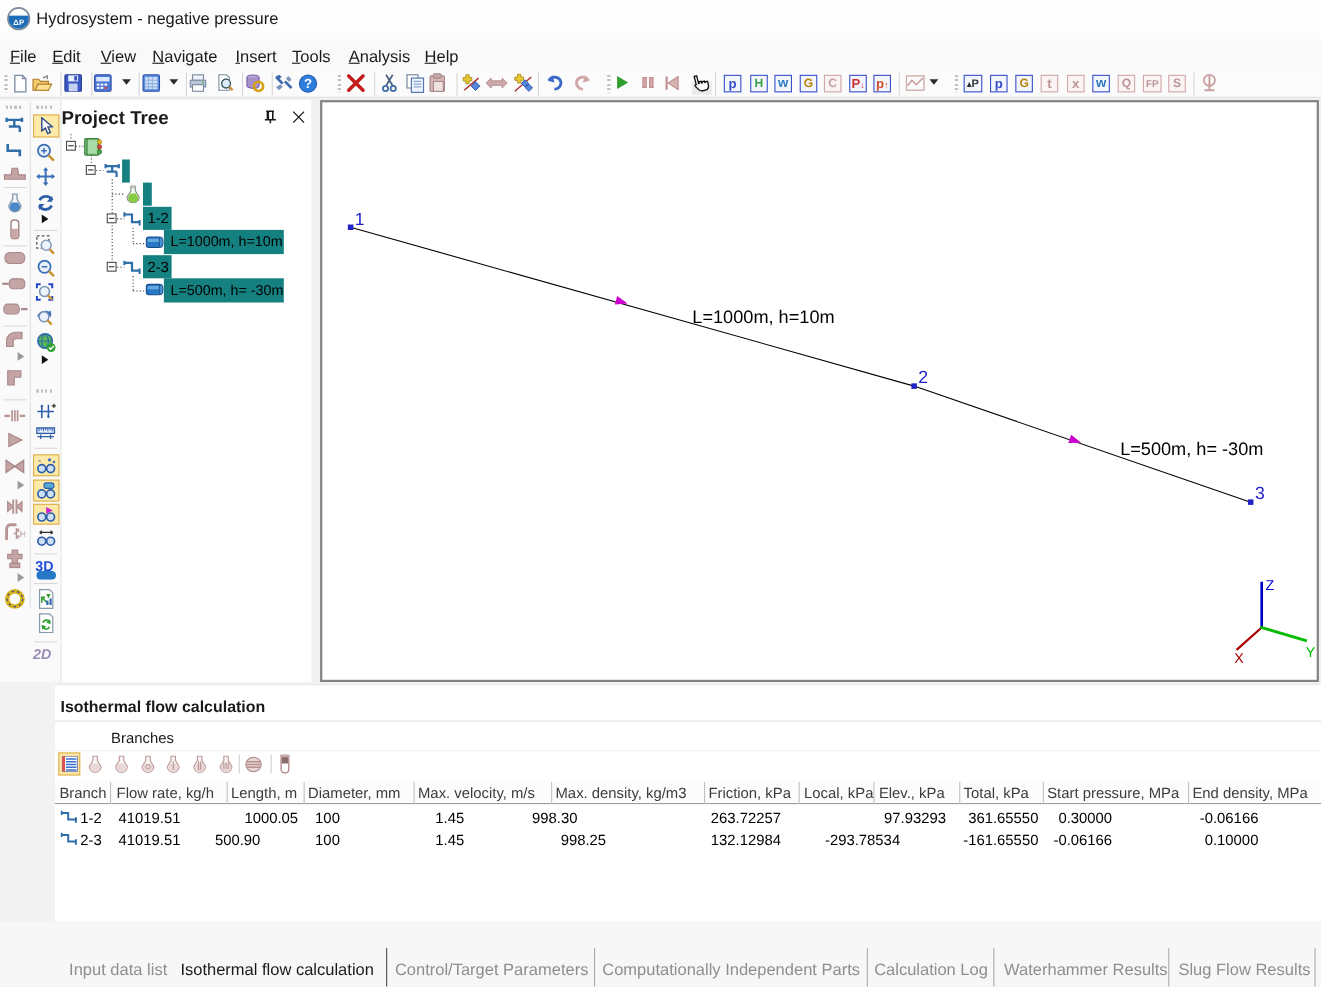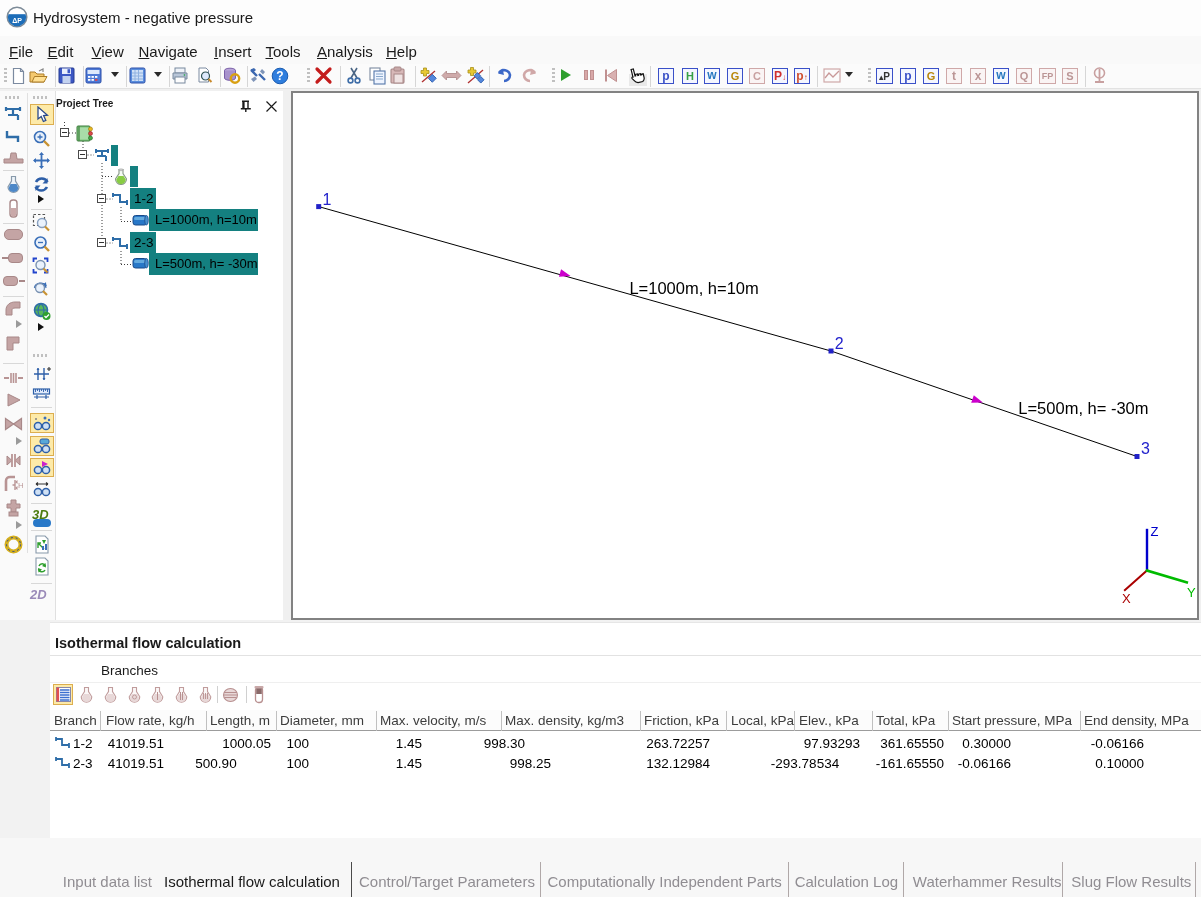--- a/index.html
+++ b/index.html
@@ -365,41 +365,41 @@
         <circle cx="6" cy="11" r="3.6" fill="#cfe0f4" stroke="#2e5fa8" stroke-width="1.5"></circle>
         <circle cx="14" cy="11" r="3.6" fill="#cfe0f4" stroke="#2e5fa8" stroke-width="1.5"></circle>
         <path d="M9.6 10 A2 2 0 0 1 10.4 10" stroke="#2e5fa8" stroke-width="1.3" fill="none"></path>
       </svg>
 <svg class="abs" style="left:32px;top:481px" width="20" height="17" viewBox="0 0 20 17">
         <path d="M4 3 H16 M4 3 L6 1.5 M4 3 L6 4.5 M16 3 L14 1.5 M16 3 L14 4.5" stroke="#333" stroke-width="1.1" fill="none"></path>
         <circle cx="6" cy="11" r="3.6" fill="#cfe0f4" stroke="#2e5fa8" stroke-width="1.5"></circle>
         <circle cx="14" cy="11" r="3.6" fill="#cfe0f4" stroke="#2e5fa8" stroke-width="1.5"></circle>
         <path d="M9.6 10 A2 2 0 0 1 10.4 10" stroke="#2e5fa8" stroke-width="1.3" fill="none"></path>
       </svg>
-<div class="abs" style="left:32px;top:507px;font-size:13px;font-weight:bold;color:#4d7c0f;font-style:italic;text-align:right;">3D</div>
+<div class="abs" style="left:32px;top:507px;font-size:13px;font-weight:bold;color:#1d4ed8;text-align:right;">3D</div>
 <svg class="abs" style="left:33px;top:519px" width="18" height="8" viewBox="0 0 18 8">
         <rect x="0" y="0" width="18" height="8" rx="4" fill="#2878c8"></rect>
       </svg>
 <svg class="abs" style="left:33px;top:535px" width="18" height="19" viewBox="0 0 18 19">
         <path d="M3 1 L12 1 L15 4 L15 18 L3 18 Z" fill="#fff" stroke="#8899aa" stroke-width="1.1"></path>
         <path d="M5 13 L5 8 L8 8 M5 8 L11 14" stroke="#2e9e2e" stroke-width="1.4" fill="none"></path>
         <path d="M11 9 L13 5 L9 5 Z" fill="#2e9e2e"></path>
         <rect x="9" y="11" width="2" height="4" fill="#3a6fb8"></rect>
         <rect x="12" y="9" width="2" height="6" fill="#3a6fb8"></rect>
       </svg>
 <svg class="abs" style="left:34px;top:557px" width="17" height="19" viewBox="0 0 17 19">
         <path d="M2 1 L11 1 L14 4 L14 18 L2 18 Z" fill="#fff" stroke="#8899aa" stroke-width="1.1"></path>
         <path d="M5 9 A3.5 3.5 0 0 1 11.5 9 M11 13 A3.5 3.5 0 0 1 4.5 12" stroke="#2e9e2e" stroke-width="1.5" fill="none"></path>
         <path d="M11.5 6 L12 10.5 L8 9 Z M4.5 15.5 L4 11 L8 12.5 Z" fill="#2e9e2e"></path>
       </svg>
 <div class="abs" style="left:30px;top:587px;font-size:13px;font-weight:bold;color:#9a8ab8;font-style:italic;">2D</div>
 </div>
 
 <div class="abs" style="left:56px;top:91px;width:227px;height:529px;background:#ffffff;"></div>
-<div class="abs" style="left:56px;top:98px;font-size:10px;font-weight:bold;color:#1a1a1a;">Project Tree</div>
+<div class="abs" style="left:56px;top:98px;font-size:17px;font-weight:bold;color:#1a1a1a;">Project Tree</div>
 <svg class="abs" style="left:240px;top:100px" width="12" height="13" viewBox="0 0 12 13">
   <path d="M2 1.2 L9 1.2 M3.2 1.2 L3.2 8.8 M8 1.2 L8 8.8 M0.8 8.8 L10.8 8.8 M5.8 8.8 L5.8 12" stroke="#1a1a1a" stroke-width="1.4" fill="none"></path>
   <rect x="2.6" y="1.2" width="2" height="7.6" fill="#1a1a1a"></rect>
 </svg>
 <svg class="abs" style="left:266px;top:101px" width="11" height="11" viewBox="0 0 11 11">
   <path d="M0.5 0.5 L10.5 10.5 M10.5 0.5 L0.5 10.5" stroke="#1a1a1a" stroke-width="1.2"></path>
 </svg>
 <div id="tree">
 <svg class="abs" style="left:56px;top:115px" width="227px" height="170" viewBox="0 0 227 170">
   <g stroke="#3a3a3a" stroke-width="1" stroke-dasharray="1 2" fill="none">
@@ -613,21 +613,21 @@
         <path d="M1 1 V5" stroke="#2e6da8" stroke-width="1.8"></path>
       </svg>
 <div class="abs" style="top:756px;left:0;width:1201px;font-size:13.5px;color:#000;white-space:nowrap;">
 <span class="abs" style="left:73px">2-3</span>
 <span class="abs" style="left:54px;width:110px;text-align:right">41019.51</span>
 <span class="abs" style="left:161px;width:110px;text-align:center">500.90</span>
 <span class="abs" style="left:199px;width:110px;text-align:right">100</span>
 <span class="abs" style="left:312px;width:110px;text-align:right">1.45</span>
 <span class="abs" style="left:441px;width:110px;text-align:right">998.25</span>
 <span class="abs" style="left:600px;width:110px;text-align:right">132.12984</span>
-<span class="abs" style="left:750px;width:110px;text-align:center">-293.78534</span>
+<span class="abs" style="left:750px;width:110px;text-align:left">-293.78534</span>
 <span class="abs" style="left:834px;width:110px;text-align:right">-161.65550</span>
 <span class="abs" style="left:901px;width:110px;text-align:right">-0.06166</span>
 <span class="abs" style="left:1034px;width:110px;text-align:right">0.10000</span>
 </div>
 </div>
 
 <div class="abs" style="left:0;top:838px;width:1201px;height:59px;background:#f7f7f7;"></div>
 <div id="tabs">
 <div class="sep" style="left:351px;top:862px;height:35px;background:#4a4a4a;"></div>
 <div class="sep" style="left:540px;top:862px;height:35px;background:#b0a8a8;"></div>

